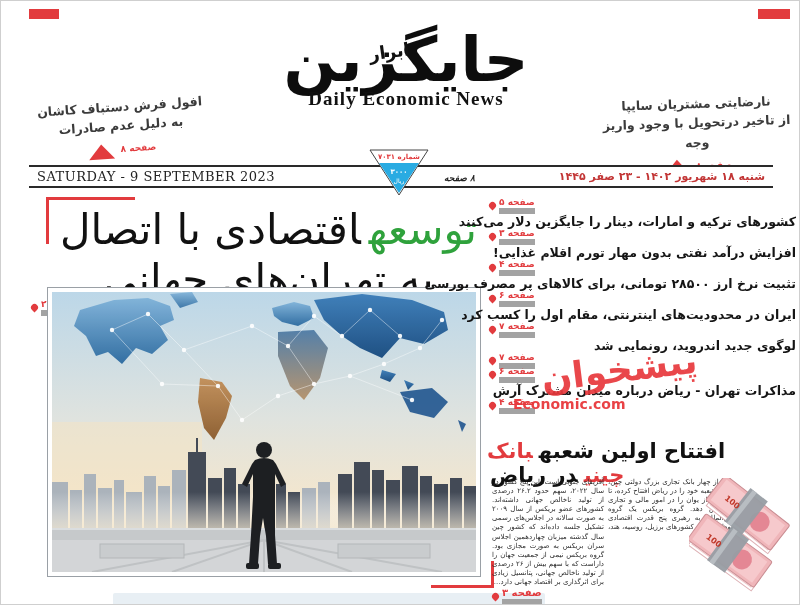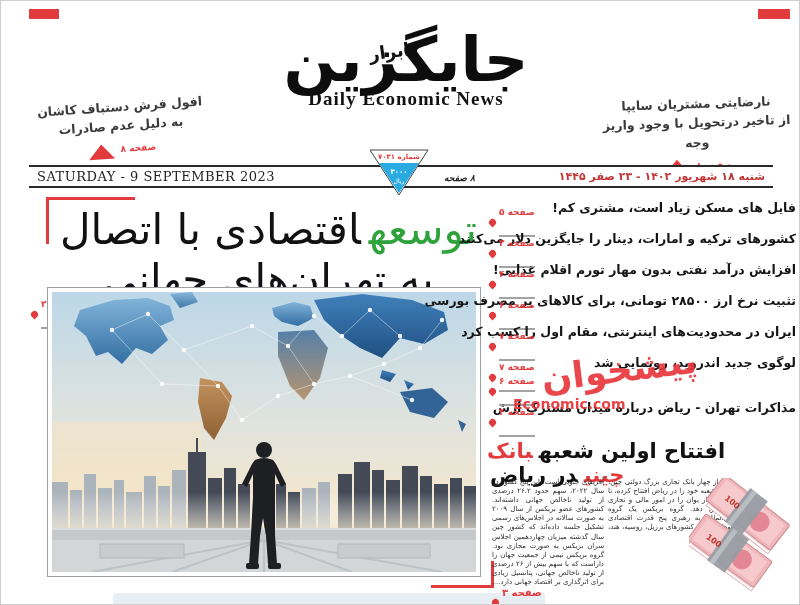--- a/index.html
+++ b/index.html
@@ -44,21 +44,21 @@
   
   .bracket-tl{position:absolute;left:45px;top:196px;width:86px;height:44px;
               border-top:3px solid #e23b3e;border-left:3px solid #e23b3e;}
   .bracket-br{position:absolute;left:430px;top:560px;width:60px;height:24px;
               border-bottom:3px solid #e23b3e;border-right:3px solid #e23b3e;}
   .lead-hl{position:absolute;left:55px;top:204px;width:425px;text-align:center;direction:rtl;
            font-weight:normal;font-size:42px;line-height:1.18;color:#111;}
   .lead-hl .green{color:#2fa23c;}
   .lead-hl span{margin:0 4px;}
   .pagemark{display:flex;align-items:center;gap:3px;color:#e23b3e;font-weight:bold;font-size:9px;}
-  .pagemark .mtext{border-bottom:2px solid #a3a3a3;padding-bottom:18px;direction:rtl;}
+  .pagemark .mtext{border-bottom:6px solid #a3a3a3;padding-bottom:1px;direction:rtl;}
   .pin{width:7px;height:7px;background:#e23b3e;border-radius:50% 50% 50% 0;
        transform:rotate(-45deg);display:inline-block;flex:0 0 auto;}
   .lead-mark{position:absolute;left:30px;top:266px;margin-top:32px;}
   .photo-box{position:absolute;left:46px;top:286px;width:434px;height:290px;
              border:1px solid #9aa0a6;background:#fff;padding:4px;box-sizing:border-box;}
   .bottom-strip{position:absolute;left:112px;top:592px;width:432px;height:13px;
                 background:#e8eff4;border-radius:2px;}
   
   .hl-col{position:absolute;left:488px;top:198px;width:307px;display:flex;
           flex-direction:column;gap:2px;}
@@ -285,21 +285,20 @@
       <rect x="194" y="271" width="13" height="6" rx="2"></rect>
       <rect x="216" y="271" width="13" height="6" rx="2"></rect>
     </g>
   </svg>
 </div>
 <div class="bracket-br"></div>
 <div class="bottom-strip"></div>
 
 <div class="hl-col">
   <div class="hl-item">
-    <div class="hl-text">فایل های مسکن زیاد است، مشتری کم!</div>
     <div class="hl-markrow">
         <span class="pagemark">
           <span class="pin"></span>
           <span class="mtext">صفحه ۵</span>
         </span>
       </div>
   </div>
   <div class="hl-item">
     <div class="hl-text">کشورهای ترکیه و امارات، دینار را جایگزین دلار می‌کنند</div>
     <div class="hl-markrow">

